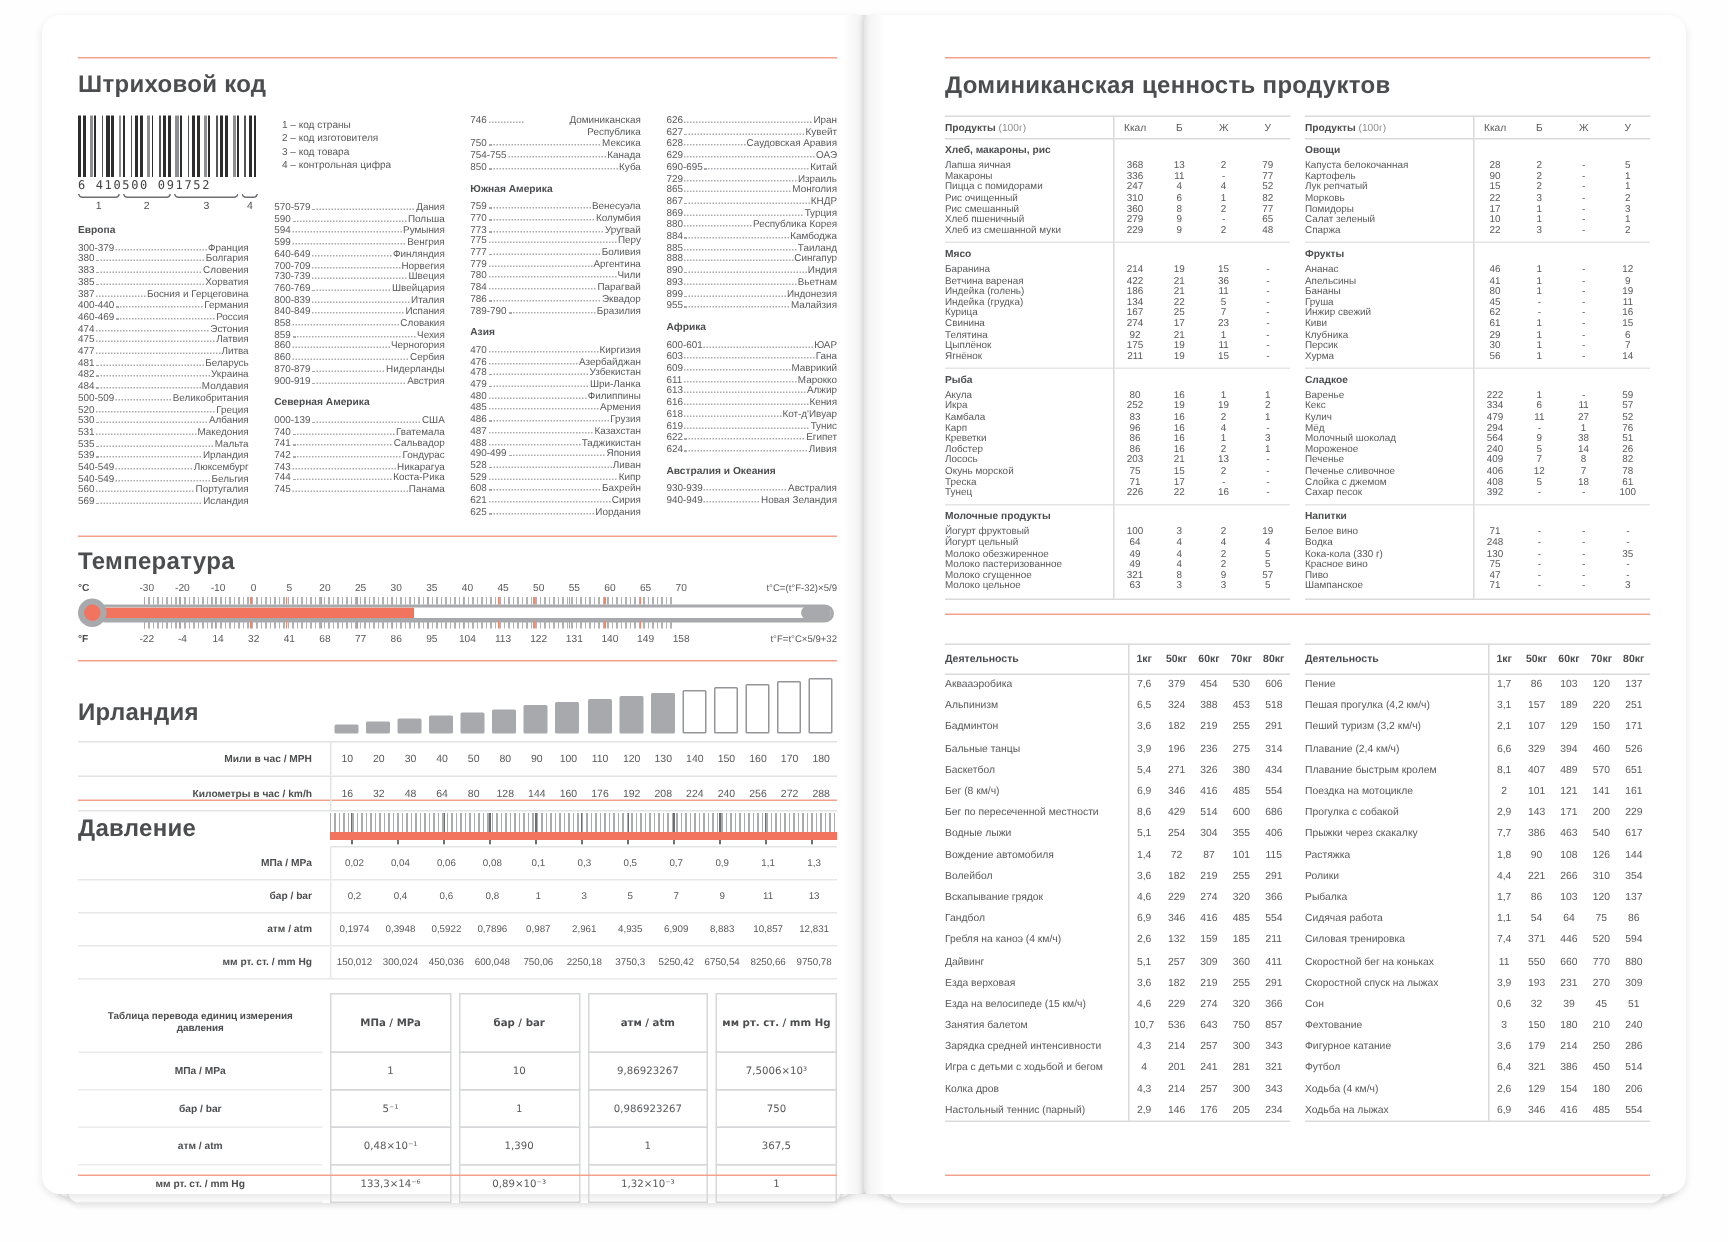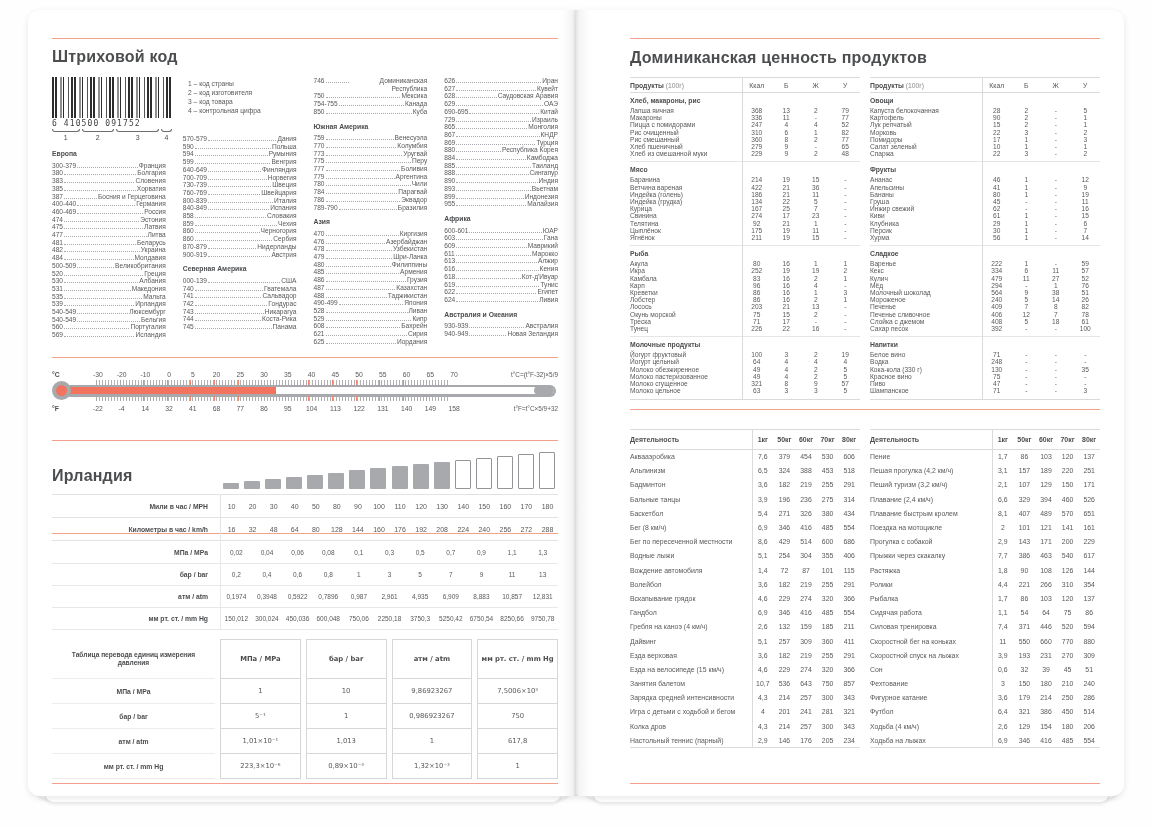--- a/index.html
+++ b/index.html
@@ -731,20 +731,21 @@
               <div class="legend-line">2 – код изготовителя</div>
               <div class="legend-line">3 – код товара</div>
               <div class="legend-line">4 – контрольная цифра</div>
             </div>
         </div>
       </section>
 
       <div class="rule"></div>
 
       <section class="sec-temp">
+        <h1 class="sec-title">Температура</h1>
         <div class="temp-row">
           <span class="temp-unit">°C</span>
           <div class="temp-ticks" id="temp-c-ticks">
               <span>-30</span>
               <span>-20</span>
               <span>-10</span>
               <span>0</span>
               <span>5</span>
               <span>20</span>
               <span>25</span>
@@ -893,20 +894,24 @@
                 <span>272</span>
                 <span>288</span>
               </div>
           </div>
         </div>
       </section>
 
       <div class="rule"></div>
 
       <section class="sec-pressure">
+        <div class="pressure-top">
+          <h1 class="sec-title">Давление</h1>
+          <div class="p-ruler"></div>
+        </div>
         <div id="pressure-rows">
             <div class="prow">
               <span class="prow-label">МПа / MPa</span>
               <div class="prow-vals">
                 <span>0,02</span>
                 <span>0,04</span>
                 <span>0,06</span>
                 <span>0,08</span>
                 <span>0,1</span>
                 <span>0,3</span>
@@ -983,28 +988,28 @@
             </div>
             <div class="ptrow pt-body">
               <div class="ptlabel">бар / bar</div>
               <div class="ptcell">5⁻¹</div>
               <div class="ptcell">1</div>
               <div class="ptcell">0,986923267</div>
               <div class="ptcell">750</div>
             </div>
             <div class="ptrow pt-body">
               <div class="ptlabel">атм / atm</div>
-              <div class="ptcell">1,01×10⁻¹</div>
-              <div class="ptcell">1,013</div>
+              <div class="ptcell">0,48×10⁻¹</div>
+              <div class="ptcell">1,390</div>
               <div class="ptcell">1</div>
-              <div class="ptcell">617,8</div>
+              <div class="ptcell">367,5</div>
             </div>
             <div class="ptrow pt-body">
               <div class="ptlabel">мм рт. ст. / mm Hg</div>
-              <div class="ptcell">223,3×10⁻⁶</div>
+              <div class="ptcell">133,3×14⁻⁶</div>
               <div class="ptcell">0,89×10⁻³</div>
               <div class="ptcell">1,32×10⁻³</div>
               <div class="ptcell">1</div>
             </div>
           </div>
       </section>
 
       <div class="rule-bottom"></div>
     </div>
   </div>

